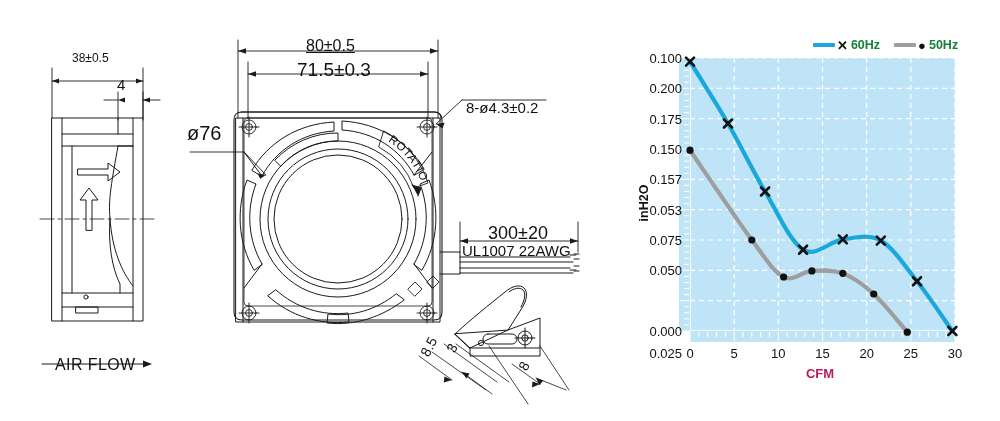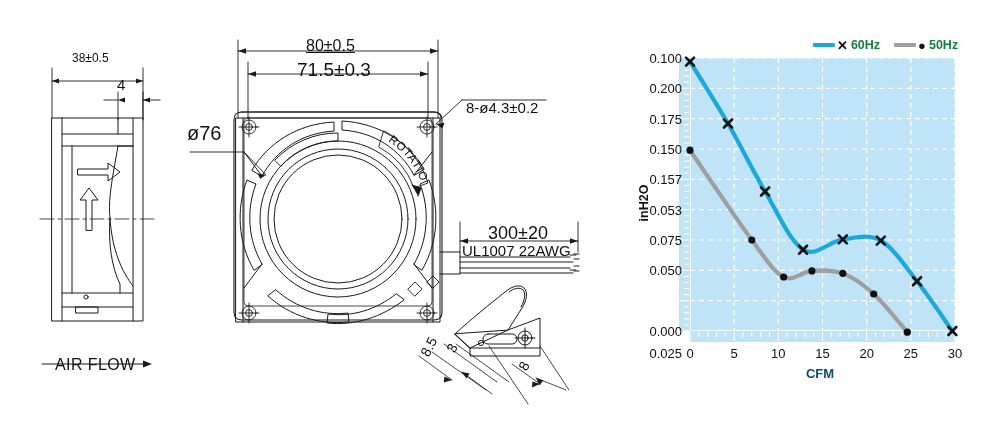--- a/index.html
+++ b/index.html
@@ -26,21 +26,21 @@
   .legend-item { display:flex; align-items:center; gap:2px; }
   .legend-line { display:inline-block; width:22px; height:4px; border-radius:1px; }
   .legend-mark { font-size:13px; font-weight:bold; color:#111; line-height:1; margin-right:1px;}
   .legend-label { font-size:12.5px; font-weight:bold; color:#15803d; }
   .ylab {
     position:absolute; font-size:12.5px; font-weight:bold; color:#111;
     transform:rotate(-90deg); transform-origin:center center;
   }
   .ytick { position:absolute; font-size:13px; color:#111; text-align:right; }
   .xtick { position:absolute; font-size:13px; color:#111; text-align:center; }
-  .xlab { position:absolute; font-size:13px; font-weight:bold; color:#0c4a6e; text-align:center; }
+  .xlab { position:absolute; font-size:13px; font-weight:bold; color:#be185d; text-align:center; }
 </style>
 </head>
 <body>
 
 <div id="root">
 
   <div class="draw">
     <svg width="620" height="421" viewBox="0 0 620 421" style="position:absolute;left:0;top:0;">
       <g fill="none" stroke="#1a1a1a" stroke-width="1" stroke-linecap="round" stroke-linejoin="round">
 

